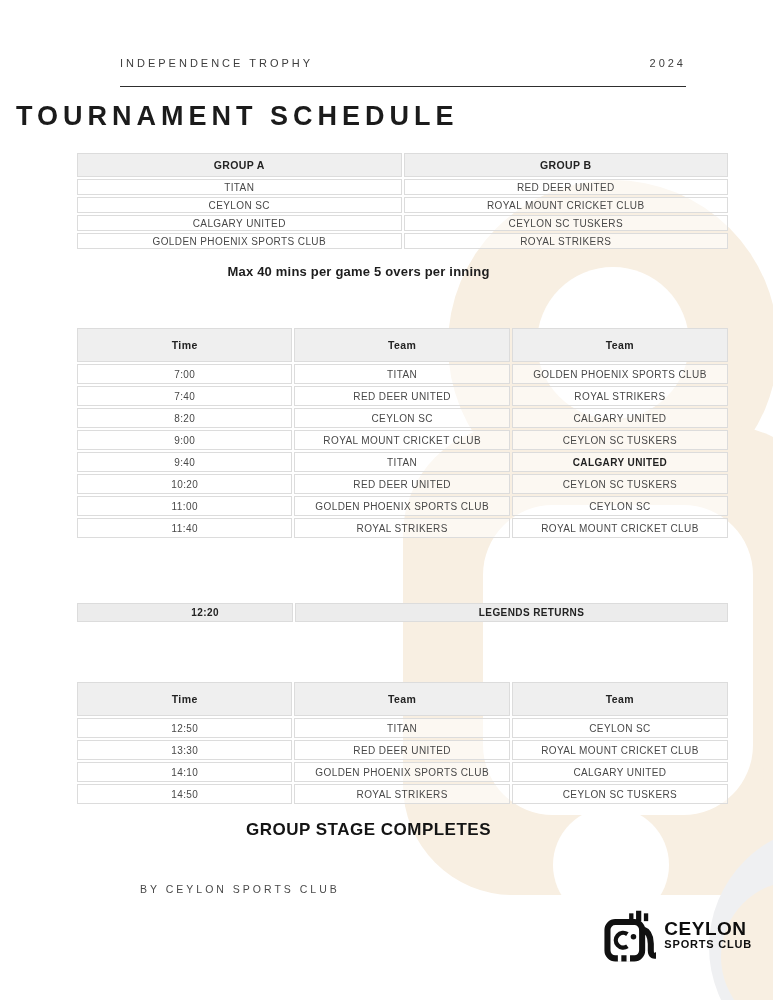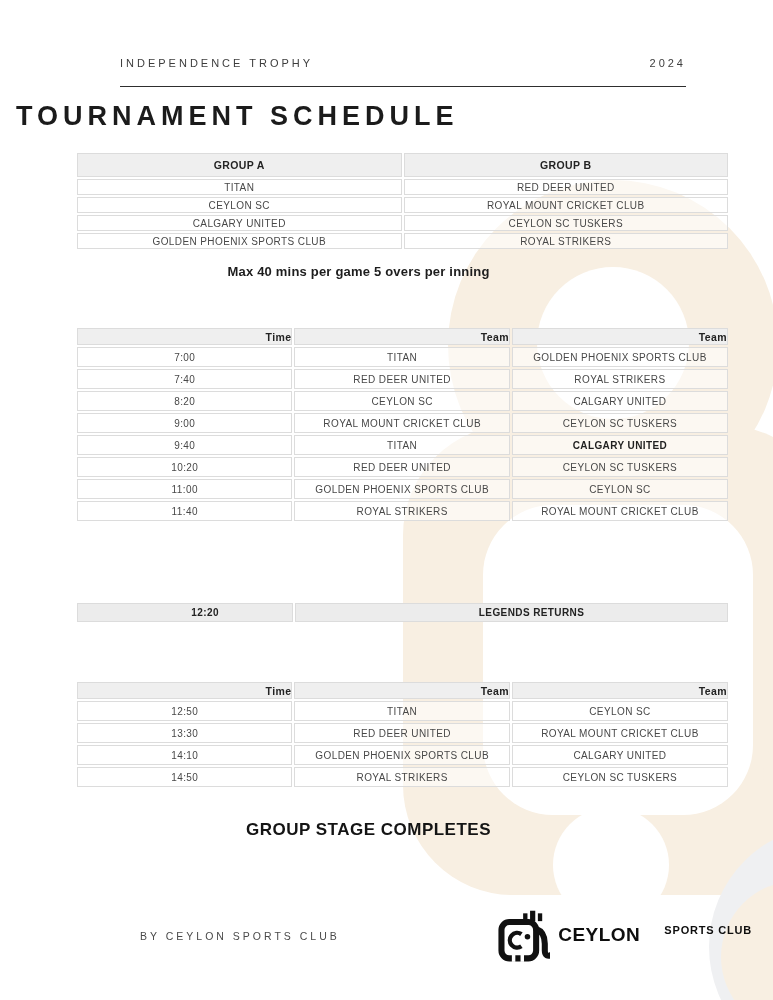--- a/index.html
+++ b/index.html
@@ -19,34 +19,34 @@
   .title { position:absolute; top:101px; left:0; width:773px; text-align:left;
     font-size:27px; font-weight:700; letter-spacing:5px; color:#1b1b1b; }
 
   .tblwrap { position:absolute; left:59px; width:655px; }
   table { border-collapse:separate; border-spacing:2px; width:100%; table-layout:fixed; }
   th, td { border:1px solid #dcdcdc; text-align:center; vertical-align:middle;
     font-size:10px; color:#484848; letter-spacing:0.4px;
     background:rgba(255,255,255,0.55); overflow:hidden; white-space:nowrap; }
   th { background:#efefef; font-weight:bold; color:#232323; font-size:10.5px; }
   .groups-tbl th { height:24px; } .groups-tbl td { height:16px; }
-  .sched-tbl th { height:17px;text-align:right; } .sched-tbl td { height:20px; }
+  .sched-tbl th { height:34px; } .sched-tbl td { height:20px; }
   td.b { font-weight:bold; color:#1f1f1f; }
   .legends-tbl td { background:#ececec; font-weight:bold; color:#232323; height:19px;padding-left:40px; }
 
   .note { position:absolute; top:264px; left:0; width:685px; text-align:center;
     font-size:13px; font-weight:bold; color:#1d1d1d; letter-spacing:0.2px; }
   .stage-note { position:absolute; top:820px; left:0; width:705px; text-align:center;
     font-size:17px; font-weight:bold; color:#141414; letter-spacing:0.5px; }
 
-  .footer-credit { position:absolute; top:930px; left:104px; font-size:10.5px;
+  .footer-credit { position:absolute; top:883px; left:104px; font-size:10.5px;
     letter-spacing:3px; color:#4a4a4a;padding-left:20px; }
   .footer-logo { position:absolute; top:908px; right:21px;
     display:flex; align-items:center; gap:8px; }
-  .logo-text { display:flex; flex-direction:row; line-height:1.05; color:#0e0e0e;gap:24px; }
+  .logo-text { display:flex; flex-direction:column; line-height:1.05; color:#0e0e0e; }
   .logo-title { font-size:19px; font-weight:800; letter-spacing:0.5px; }
   .logo-subtitle { font-size:11px; font-weight:700; letter-spacing:0.8px; }
 </style>
 </head>
 <body>
 
 <div class="page">
 
   <svg class="watermark" width="480" height="830" viewBox="0 0 480 830" aria-hidden="true">
     <circle cx="250" cy="170" r="165" fill="#f8efe2"></circle>

